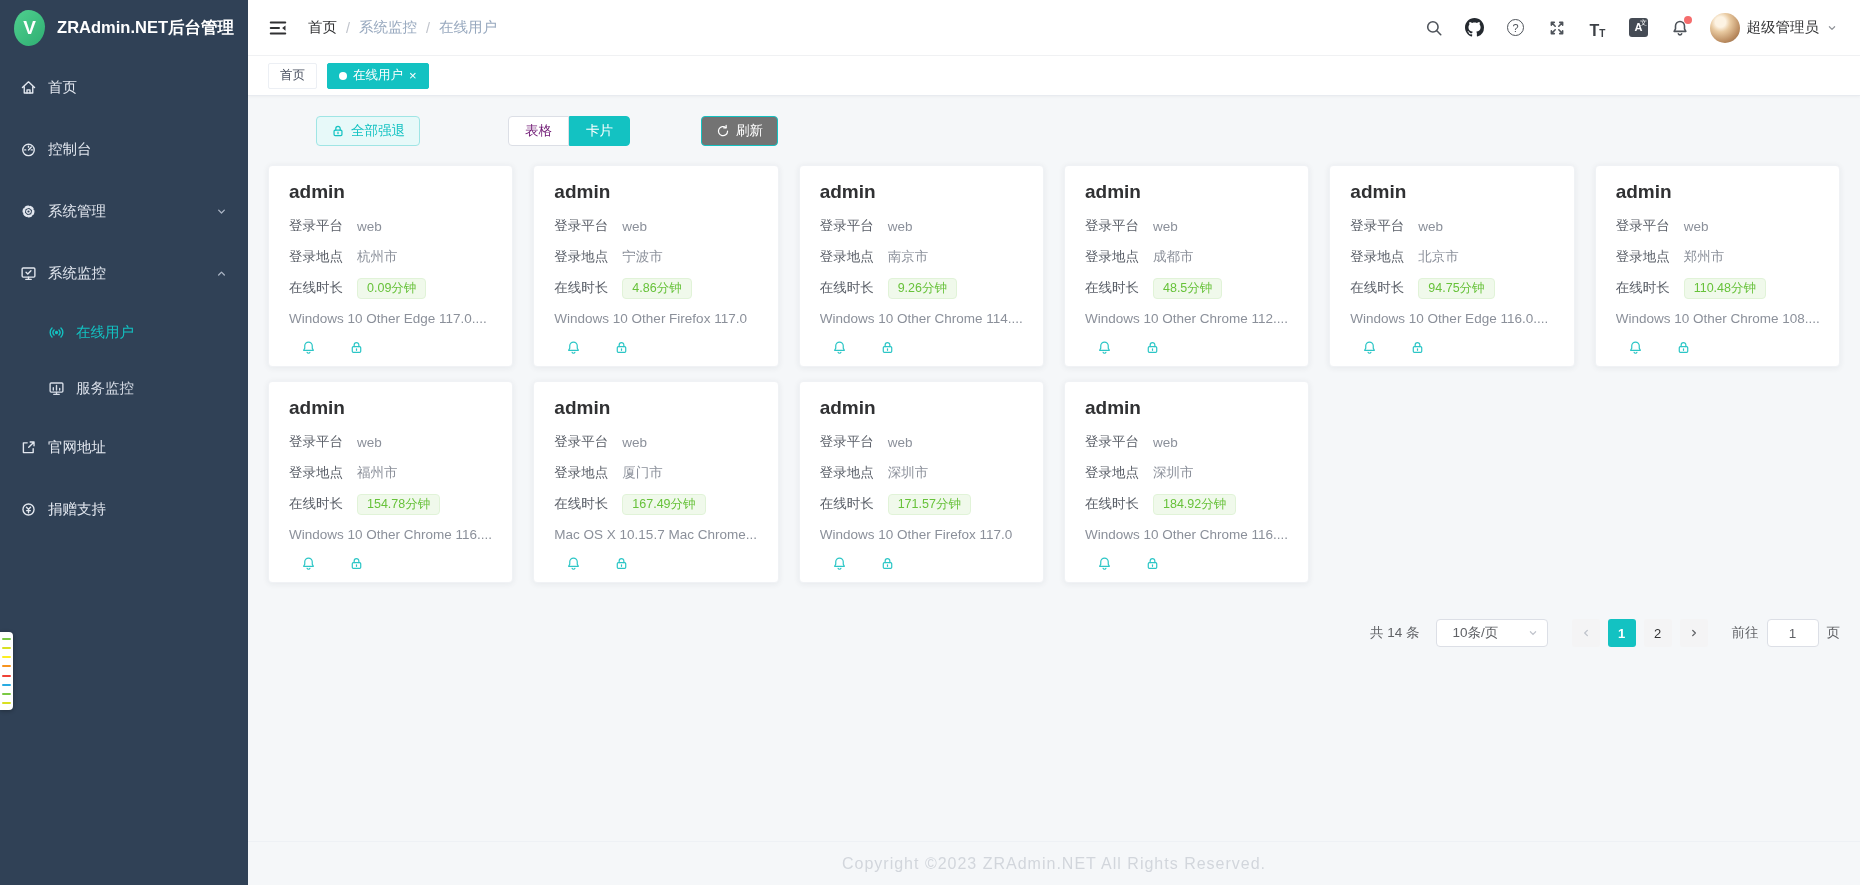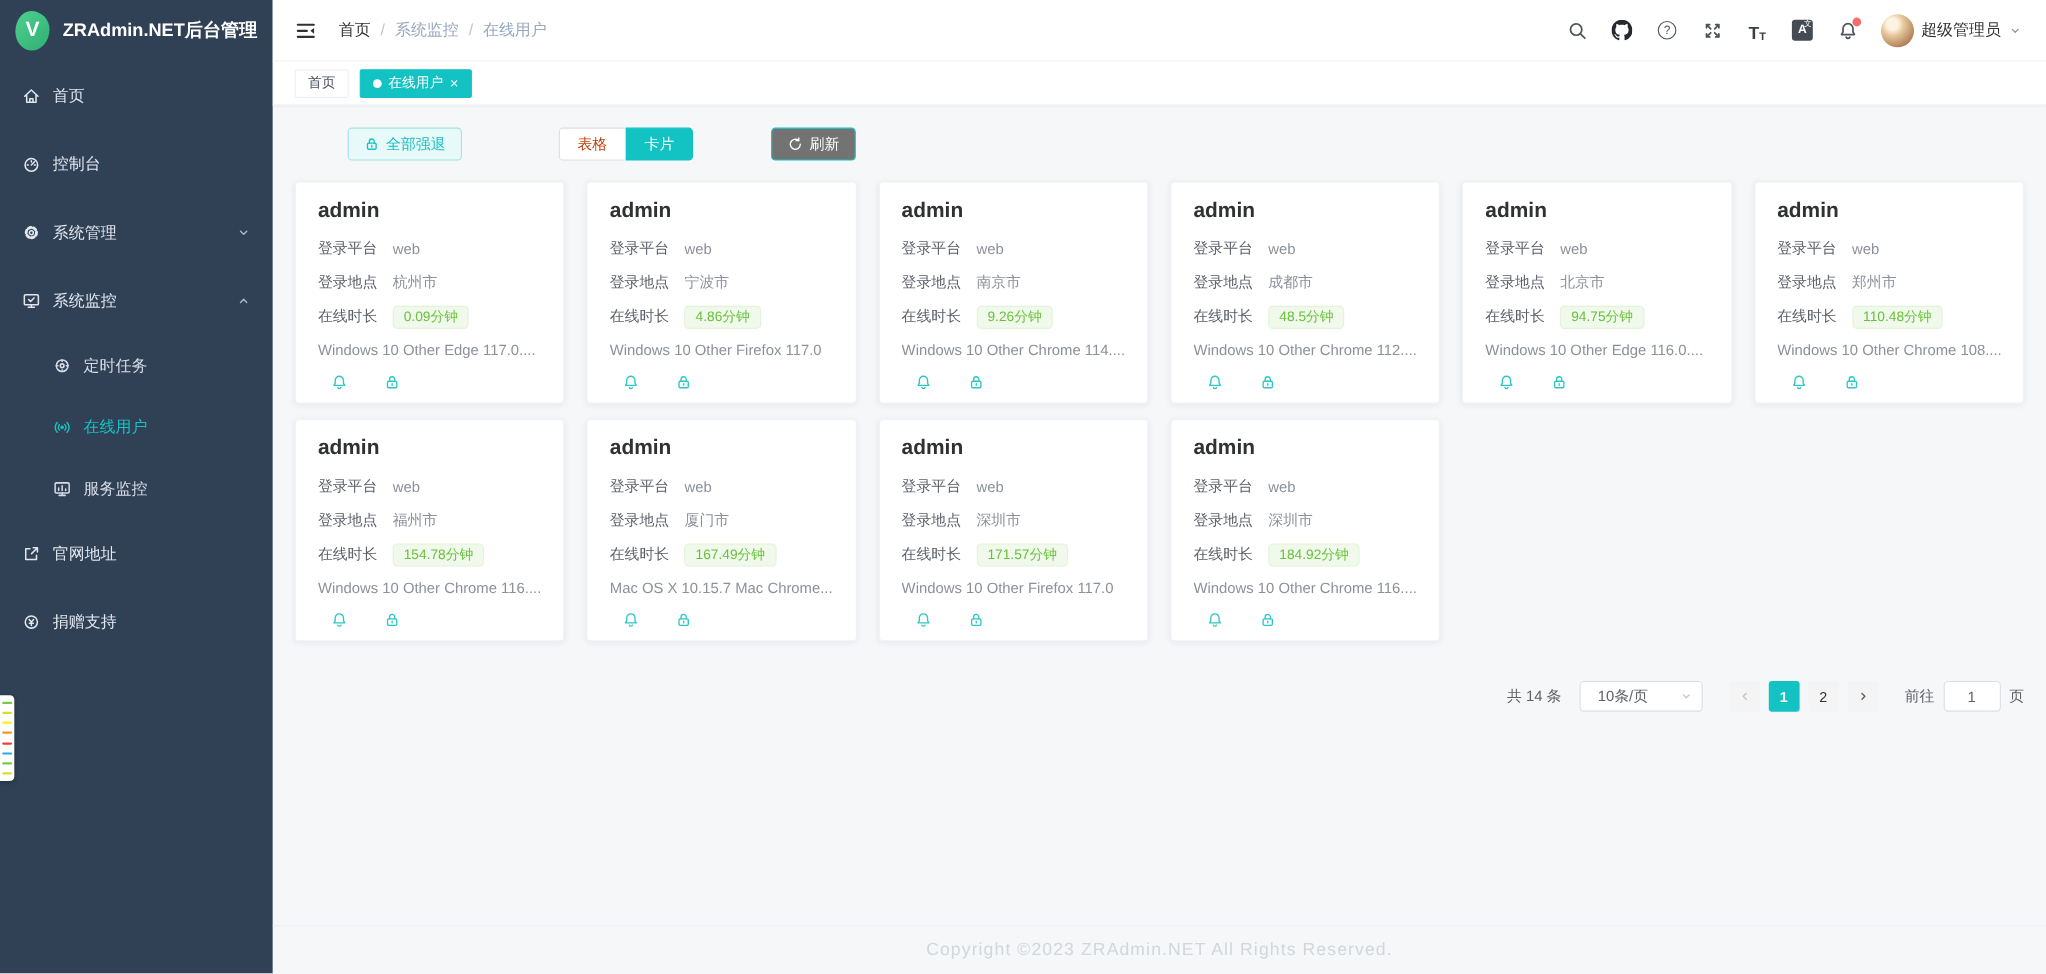--- a/index.html
+++ b/index.html
@@ -57,21 +57,21 @@
   .tabdot{width:8px;height:8px;border-radius:50%;background:#fff;}
   .tag .x{font-size:13px;line-height:1;cursor:pointer;}
 
   
   .content{flex:1;padding:20px 20px 0;min-height:0;}
   .toolbar{display:flex;align-items:center;height:30px;margin-bottom:19px;gap:0;padding-left:48px;}
   .btn{height:30px;display:flex;align-items:center;gap:6px;padding:0 14px;font-size:13.5px;border-radius:4px;cursor:pointer;border:1px solid transparent;}
   .btn-ghost{background:#e7f9f9;border-color:#9fe5e5;color:#13c2c2;}
   .seg{display:flex;margin-left:88px;}
   .seg .sb{height:30px;display:flex;align-items:center;padding:0 16px;font-size:13.5px;cursor:pointer;}
-  .sb-plain{background:#fff;border:1px solid #dcdfe6;border-radius:4px 0 0 4px;color:#c2410c;}
+  .sb-plain{background:#fff;border:1px solid #dcdfe6;border-radius:4px 0 0 4px;color:#701a75;}
   .sb-on{background:#13c2c2;border:1px solid #13c2c2;border-radius:0 4px 4px 0;color:#fff;}
   .btn-solid{background:#737373;border-color:#13c2c2;color:#fff;margin-left:71px;}
   .bsvg{width:14px;height:14px;stroke:currentColor;fill:none;stroke-width:1.4;stroke-linecap:round;stroke-linejoin:round;}
 
   .grid{display:grid;grid-template-columns:repeat(6,1fr);gap:14px 20px;}
   .card{background:#fff;border:1px solid #f0f2f5;border-radius:4px;height:202px;padding:15px 20px 0;
     box-shadow:0 1px 6px rgba(31,45,61,.07);overflow:hidden;}
   .c-title{font-size:19px;font-weight:bold;color:#303133;margin-bottom:13px;}
   .c-row{display:flex;align-items:center;font-size:13.5px;margin-bottom:11px;height:20px;}
   .c-lab{color:#5b6069;margin-right:14px;flex:none;}
@@ -144,28 +144,20 @@
         <svg class="si" viewBox="0 0 16 16">
             <rect x="2" y="2.8" width="12" height="8.6" rx="1"></rect>
             <path d="M8 11.4v2.1M5.4 13.5h5.2"></path>
             <path d="M5.7 6.9l1.6 1.6 3-3"></path>
           </svg>
         <span>系统监控</span>
         <svg class="chev" viewBox="0 0 16 16">
             <path d="M4.5 9.8 8 6.3l3.5 3.5"></path>
           </svg>
       </div>
-      <div class="s-item s-sub">
-        <svg class="si" viewBox="0 0 16 16">
-            <circle cx="8" cy="8" r="5"></circle>
-            <circle cx="8" cy="8" r="1.6"></circle>
-            <path d="M8 3v1.4M8 11.6V13M3 8h1.4M11.6 8H13"></path>
-          </svg>
-        <span>定时任务</span>
-      </div>
       <div class="s-item s-sub s-active">
         <svg class="si" viewBox="0 0 16 16">
             <circle cx="8" cy="8" r="0.9" fill="currentColor"></circle>
             <path d="M5.7 10.3a3.3 3.3 0 0 1 0-4.6M10.3 5.7a3.3 3.3 0 0 1 0 4.6M3.8 12.2a5.9 5.9 0 0 1 0-8.4M12.2 3.8a5.9 5.9 0 0 1 0 8.4"></path>
           </svg>
         <span>在线用户</span>
       </div>
       <div class="s-item s-sub">
         <svg class="si" viewBox="0 0 16 16">
             <rect x="2" y="2.8" width="12" height="8.6" rx="1"></rect>

